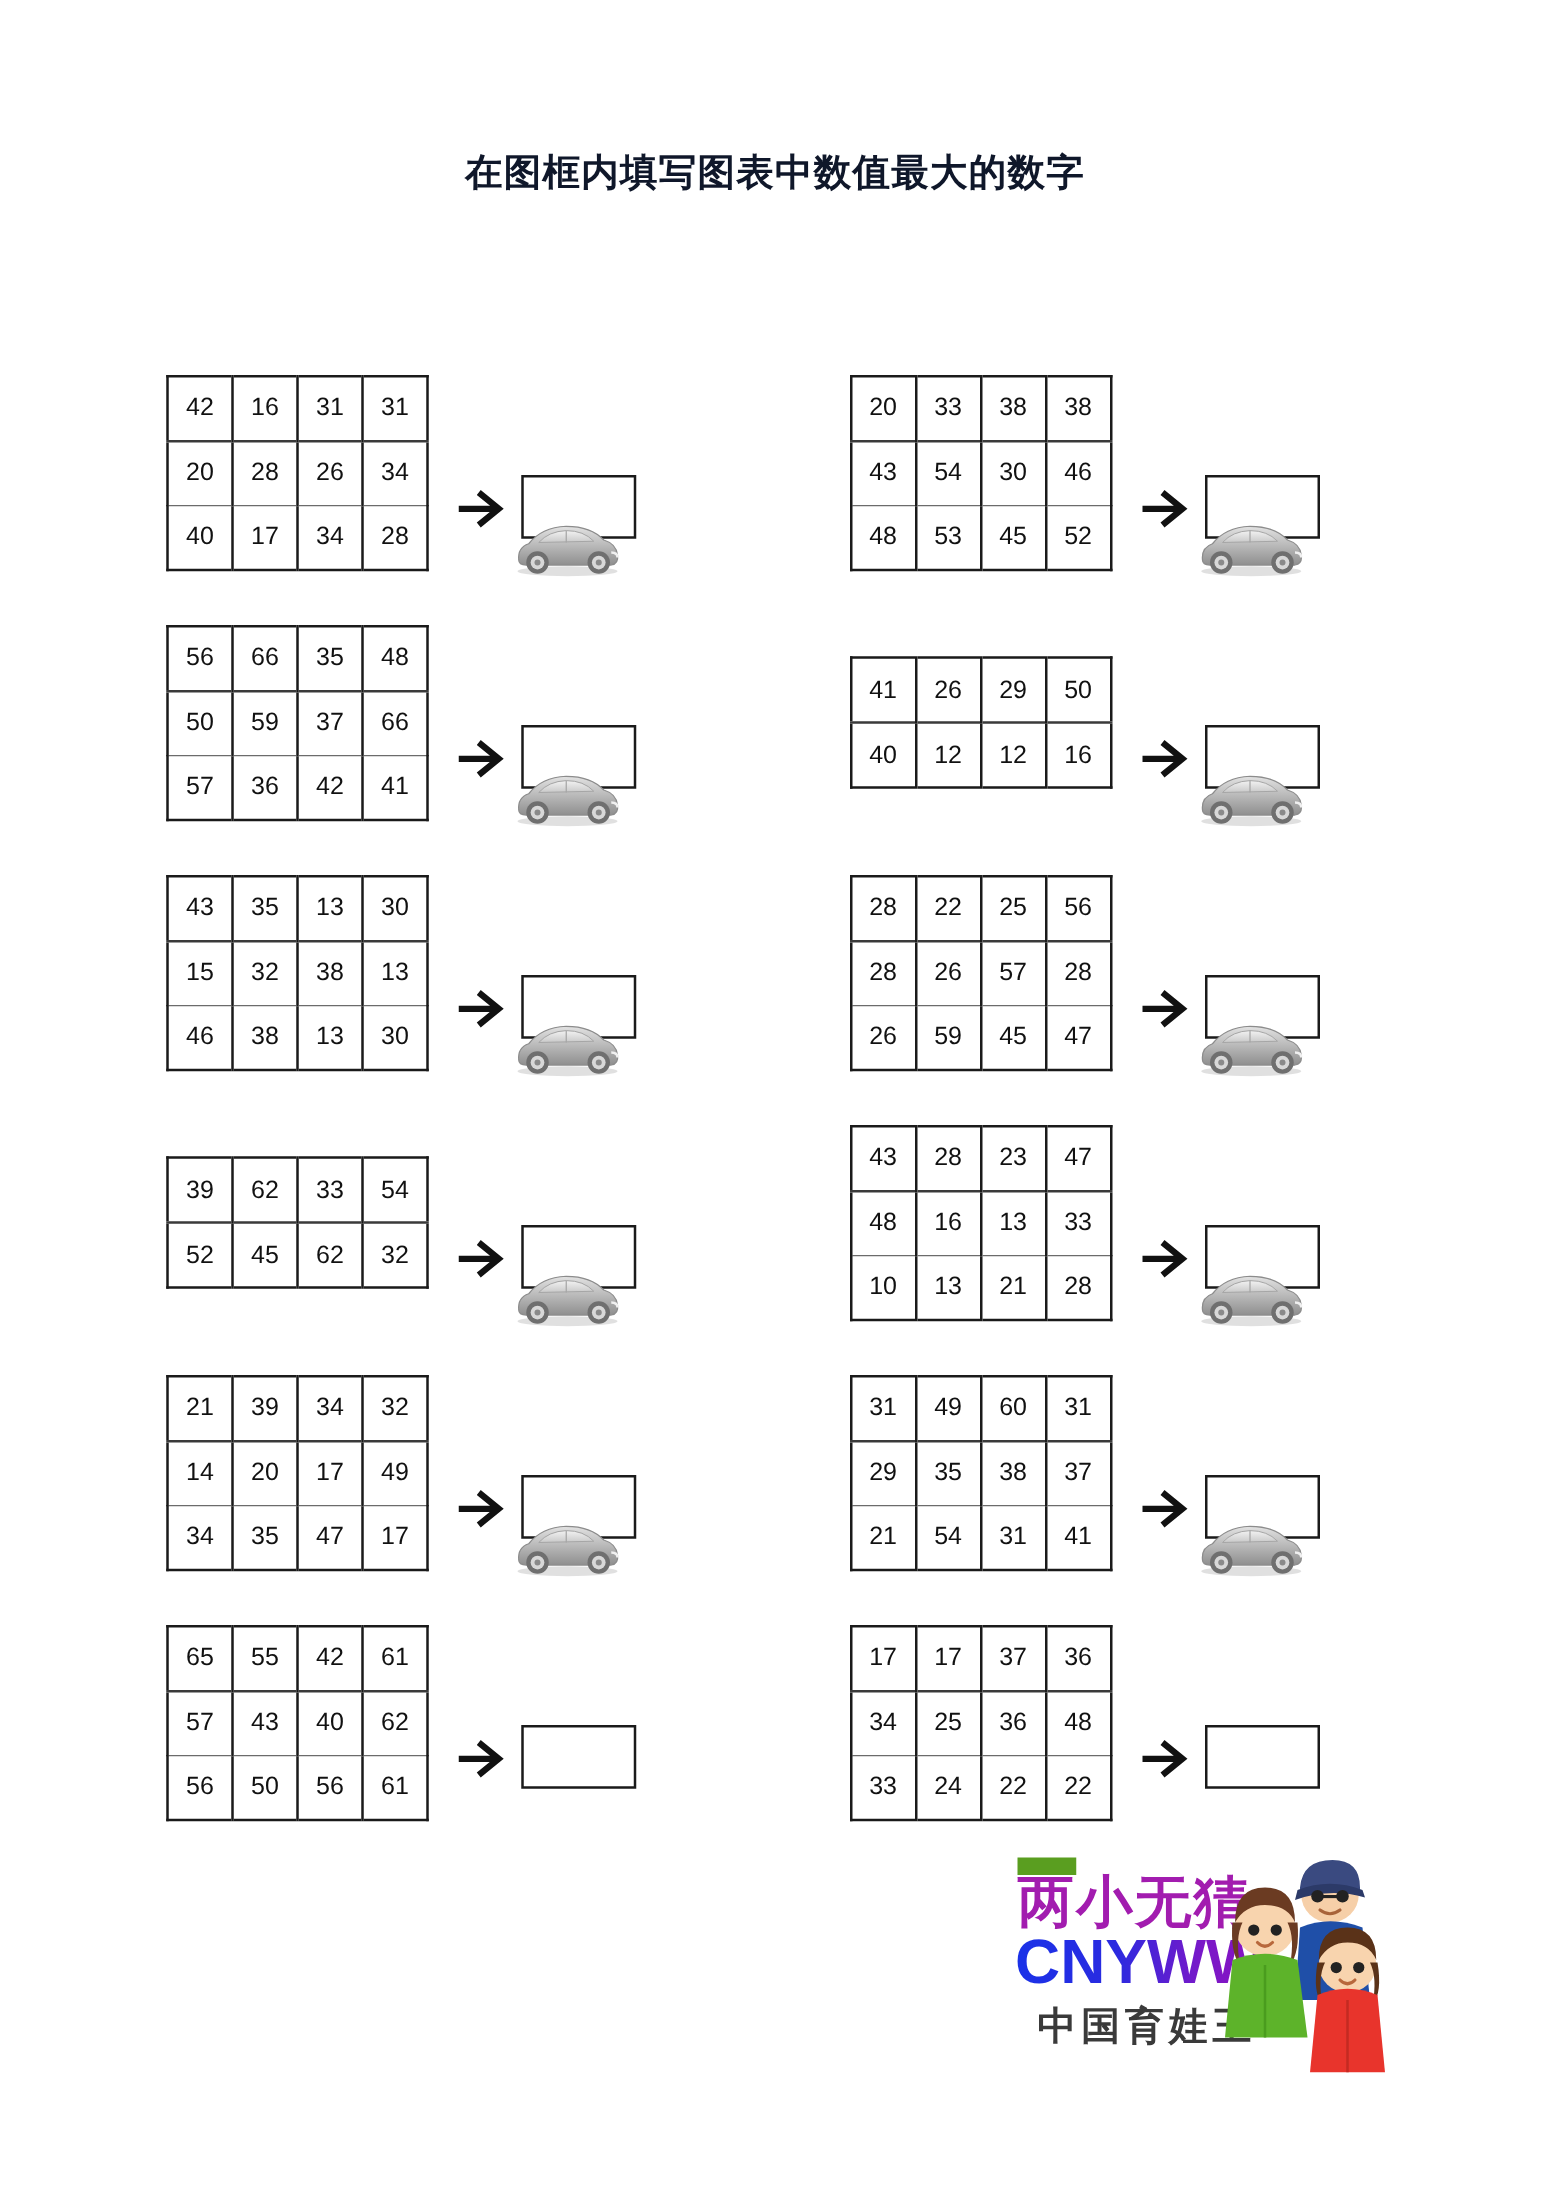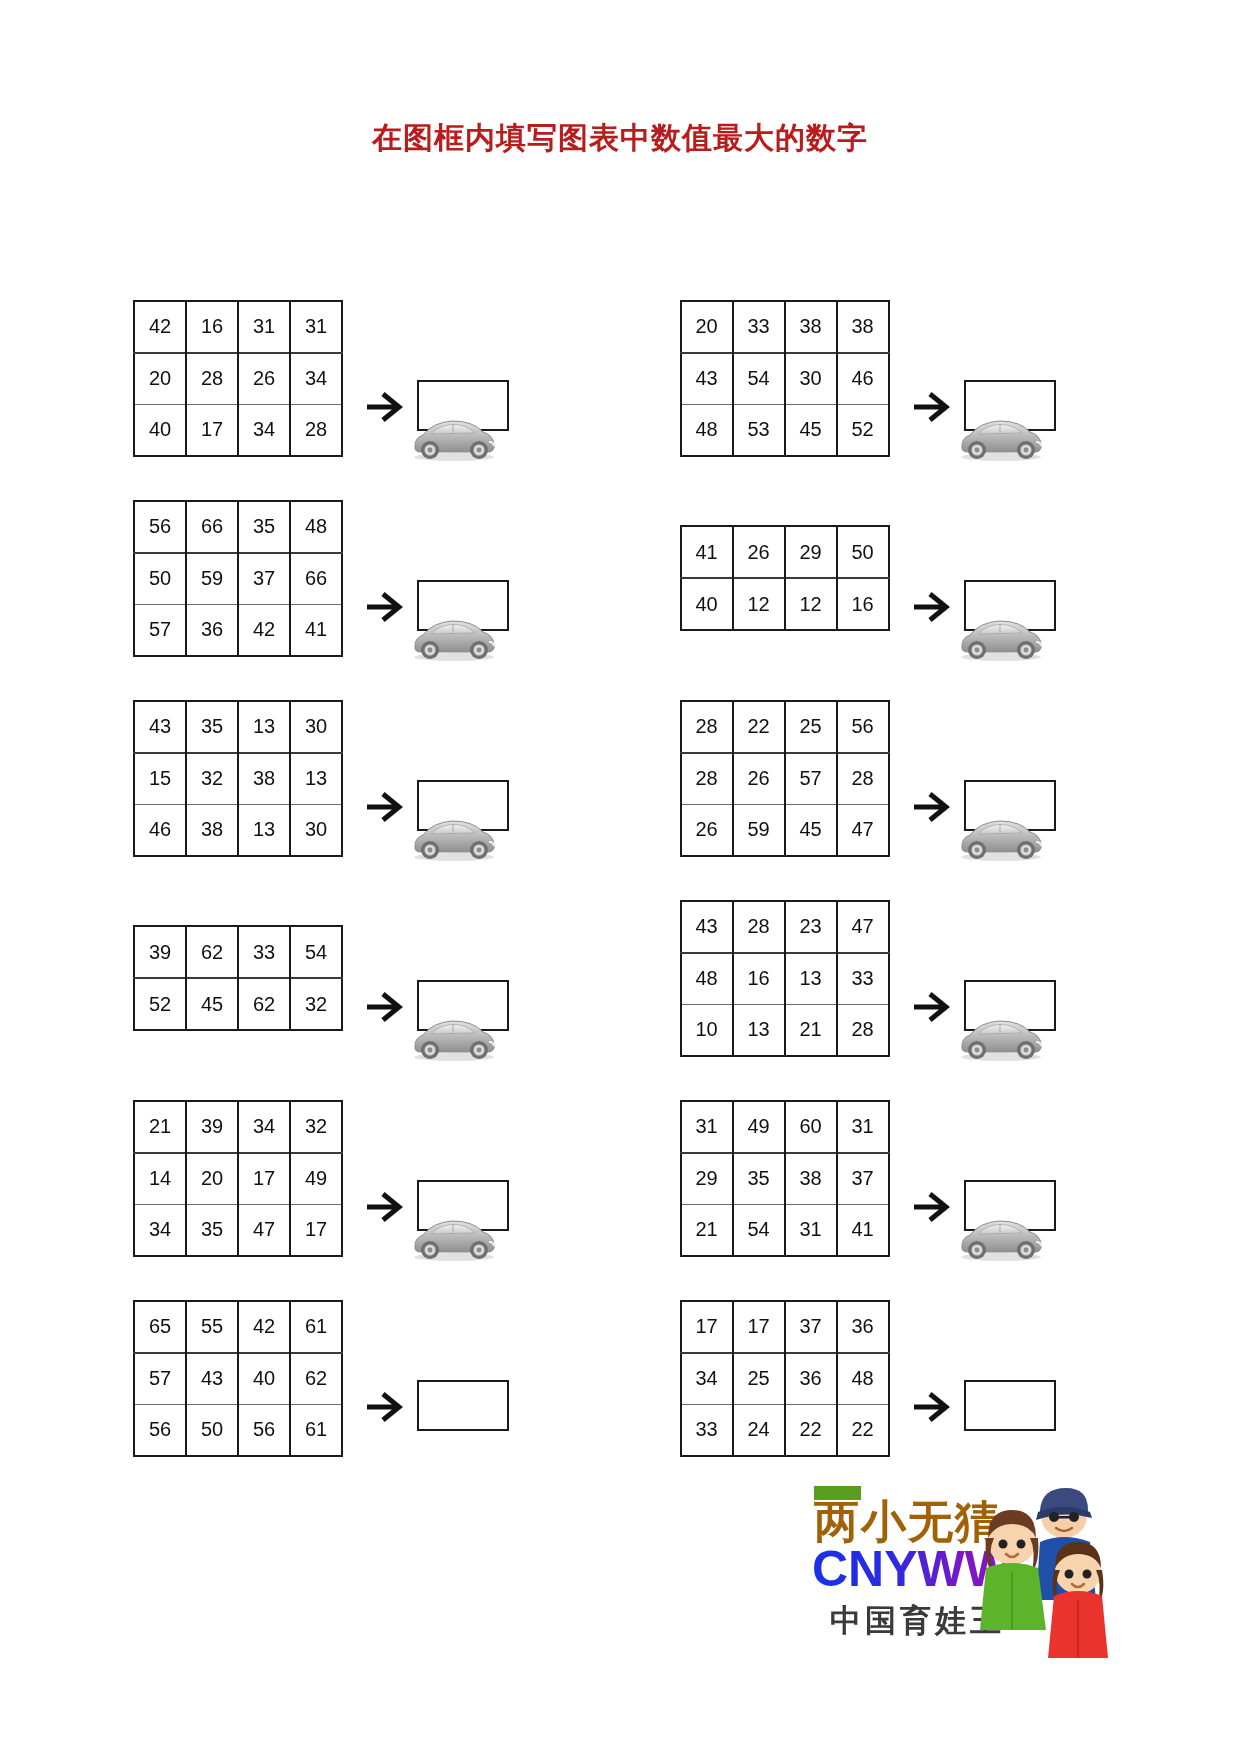--- a/index.html
+++ b/index.html
@@ -24,21 +24,21 @@
 
   .worksheet-title {
     position: absolute;
     top: 118px;
     left: 0;
     width: 1240px;
     text-align: center;
     font-size: 30px;
     font-weight: 700;
     letter-spacing: 1px;
-    color: #b91c1c;
+    color: #0f172a;
     font-family: "DejaVu Sans", "Liberation Sans", sans-serif;
   }
 
   .problem-columns {
     position: absolute;
     top: 278px;
     left: 0;
     width: 1240px;
     display: flex;
     flex-direction: row;
@@ -129,21 +129,21 @@
     width: 47px;
     height: 14px;
     background: #5a9e20;
   }
   .logo-cn {
     position: absolute;
     left: 8px;
     top: 8px;
     font-size: 45px;
     font-weight: 700;
-    color: #a16207;
+    color: #a21caf;
     letter-spacing: 2px;
     font-family: "DejaVu Sans", "Liberation Sans", sans-serif;
     white-space: nowrap;
   }
   .logo-en {
     position: absolute;
     left: 6px;
     top: 56px;
     font-size: 50px;
     font-weight: 700;

